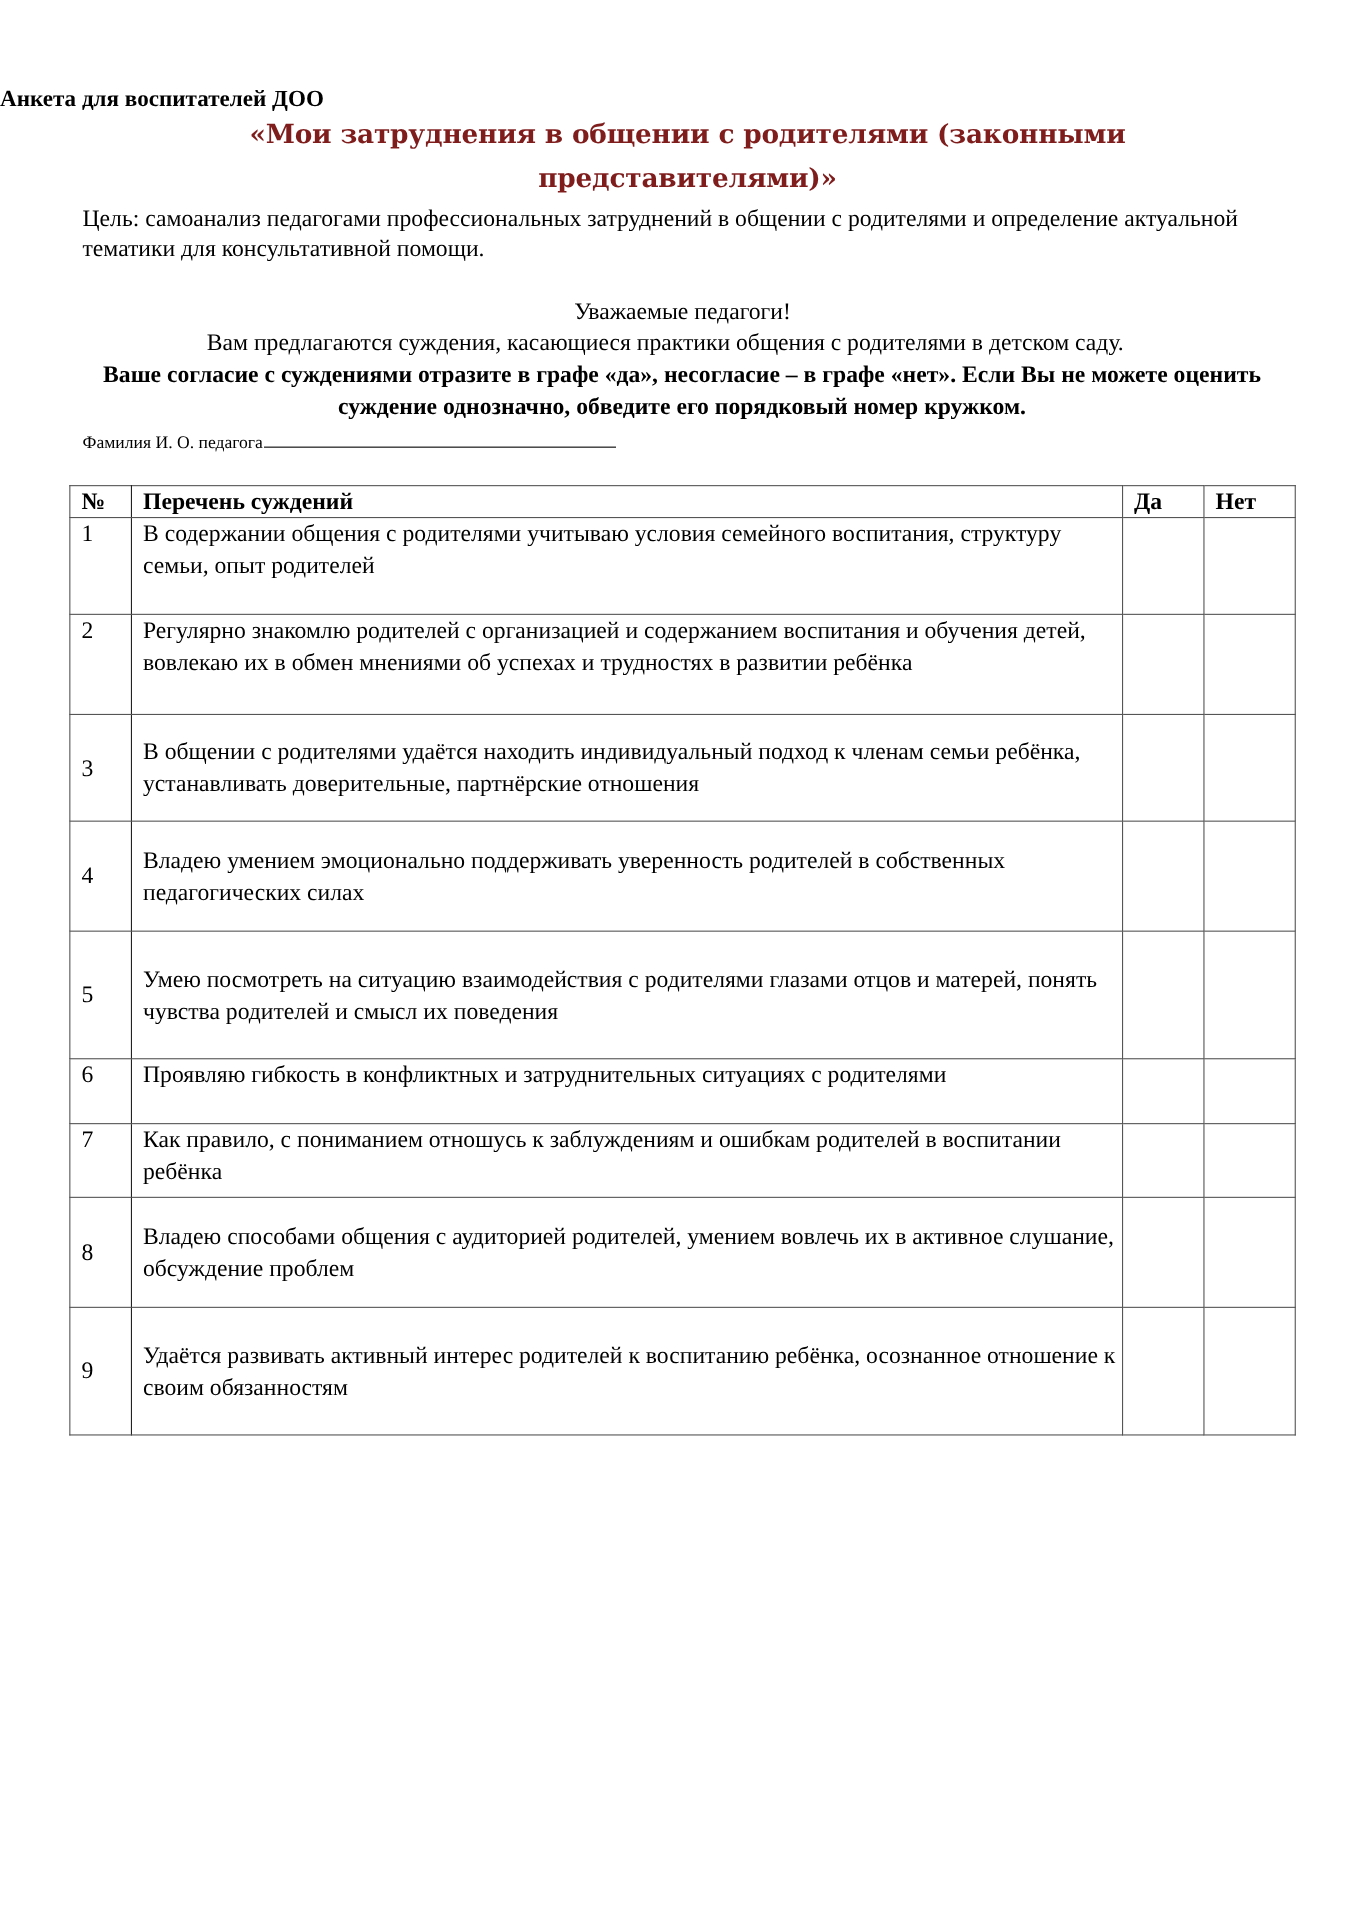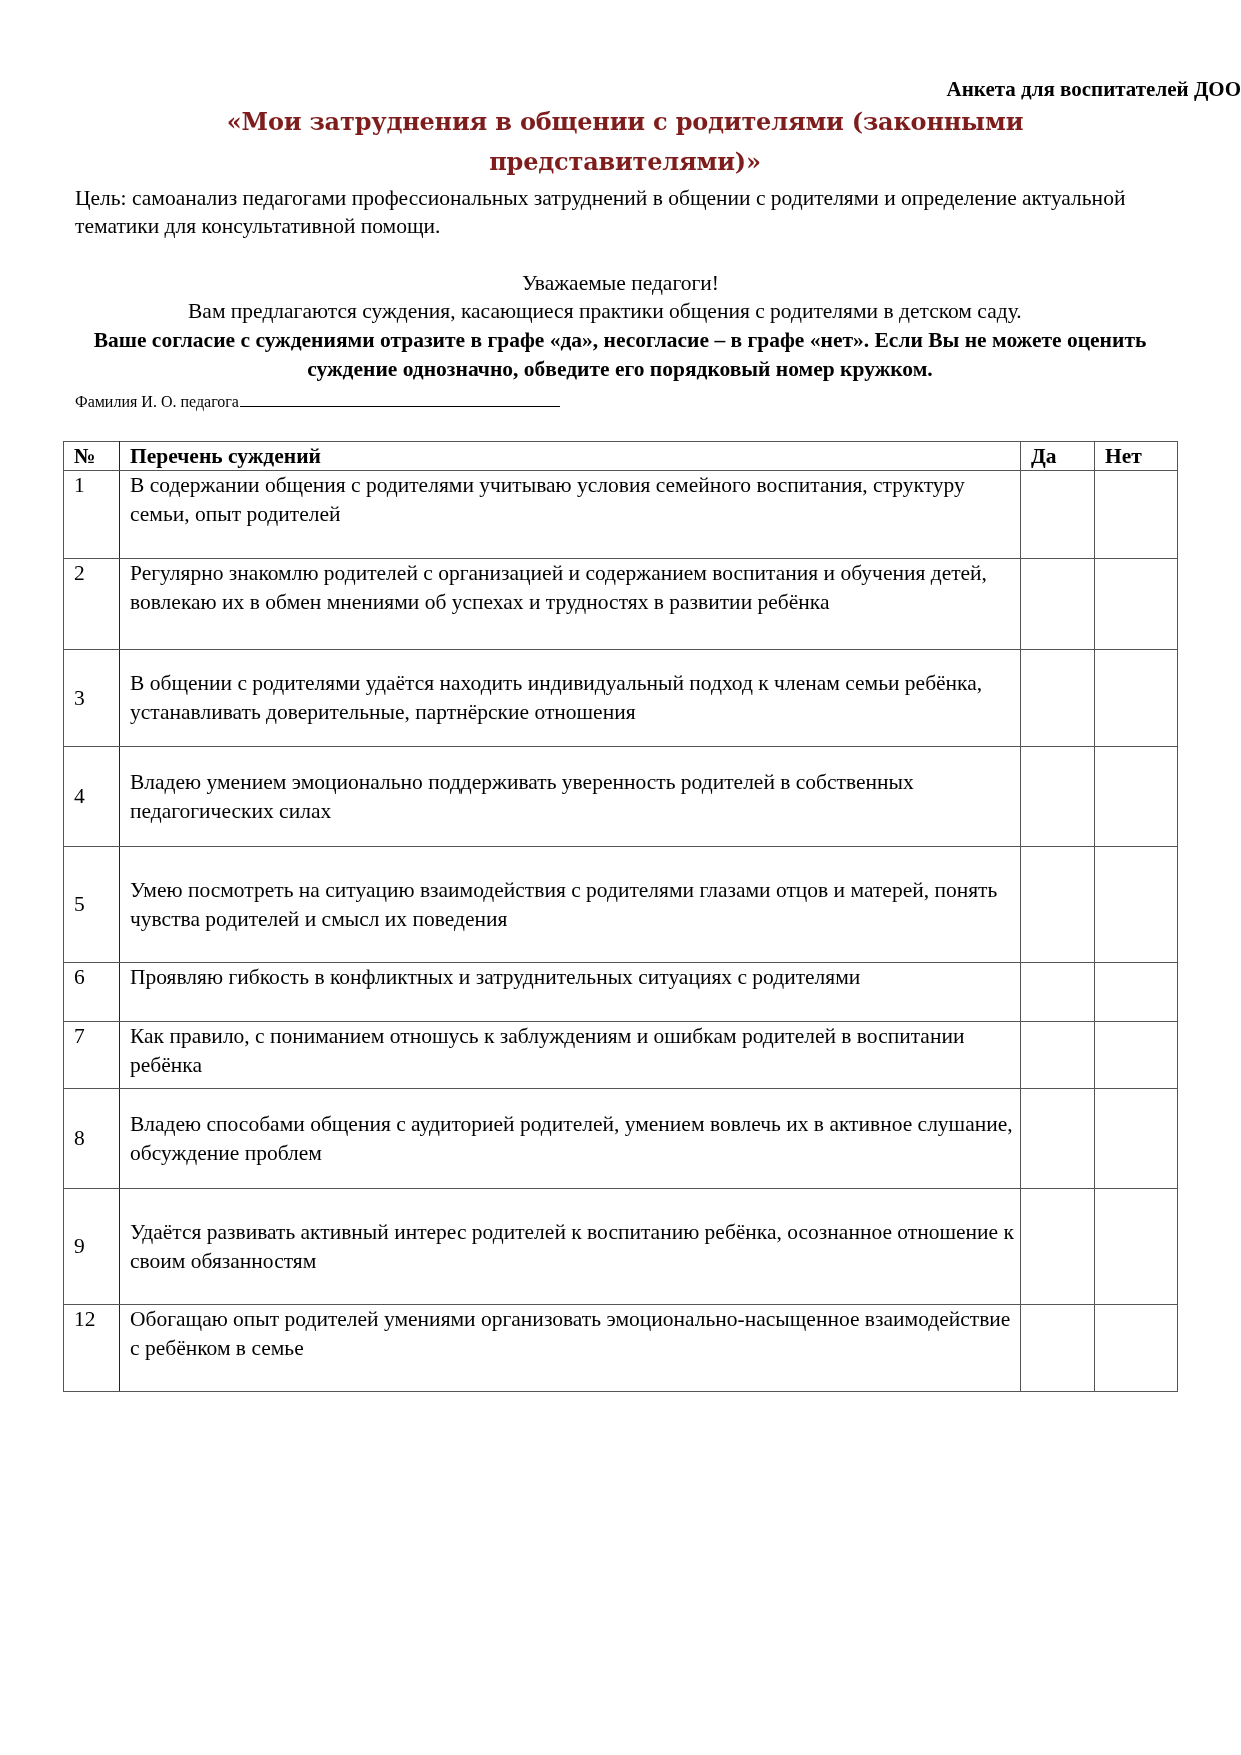--- a/index.html
+++ b/index.html
@@ -11,21 +11,21 @@
       width: 1241px;
       height: 1755px;
       position: relative;
       overflow: hidden;
       font-family: "Liberation Serif", serif;
       color: #000;
     }
     .abs { position: absolute; }
     .heading-small {
       left: 0; width: 1241px; top: 76px;
-      text-align: right;
+      text-align: left;
       font-weight: bold;
       font-size: 21px;
       line-height: 26px;
     }
     .title {
       left: 200px; width: 850px; top: 102px;
       text-align: center;
       font-family: "DejaVu Serif", serif;
       font-weight: bold;
       font-size: 24px;
@@ -175,20 +175,14 @@
       <td class="cell-middle">Владею способами общения с аудиторией родителей, умением вовлечь их в активное слушание, обсуждение проблем</td>
       <td class="mark-cell"></td>
       <td class="mark-cell"></td>
     </tr>
     <tr style="height:116px">
       <td class="num-cell cell-middle">9</td>
       <td class="cell-middle">Удаётся развивать активный интерес родителей к воспитанию ребёнка, осознанное отношение к своим обязанностям</td>
       <td class="mark-cell"></td>
       <td class="mark-cell"></td>
     </tr>
-    <tr style="height:87px">
-      <td class="num-cell">12</td>
-      <td>Обогащаю опыт родителей умениями организовать эмоционально-насыщенное взаимодействие с ребёнком в семье</td>
-      <td class="mark-cell"></td>
-      <td class="mark-cell"></td>
-    </tr>
   </tbody>
 </table>
 
 </body></html>

